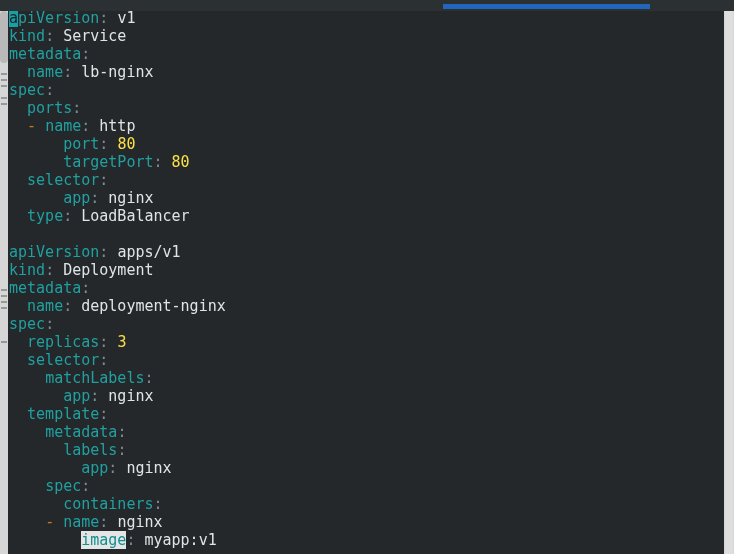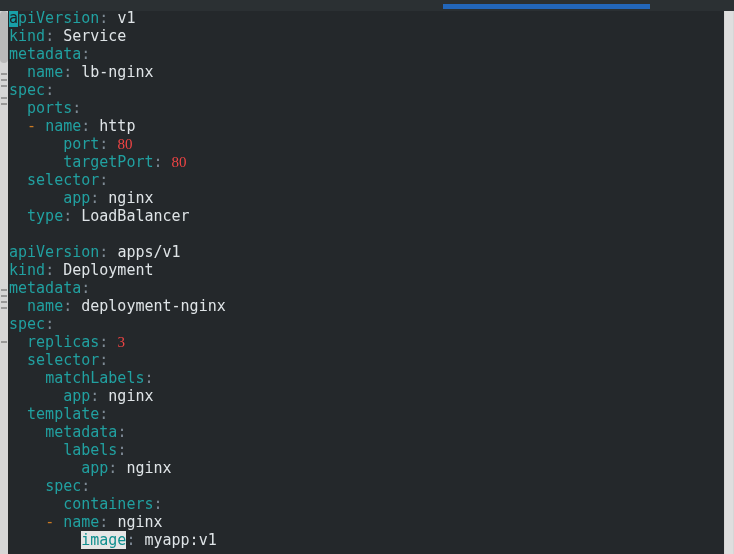--- a/index.html
+++ b/index.html
@@ -100,21 +100,21 @@
   }
   .line {
     height: 18px;
     white-space: pre;
   }
 
   
   .k    { color: #21a0a0; }           
   .col  { color: #7f8b96; }           
   .v    { color: #dfe4e7; }           
-  .num  { color: #ef4444; font-family: Liberation Serif, serif; }           
+  .num  { color: #fde047; }           
   .dash { color: #cc7a22; }           
   .cursor {
     background: #18a0a8;
     color: #1b2023;
   }
   .hl {
     background: #e5e5e5;
     color: #108f8f;
   }
 </style>

